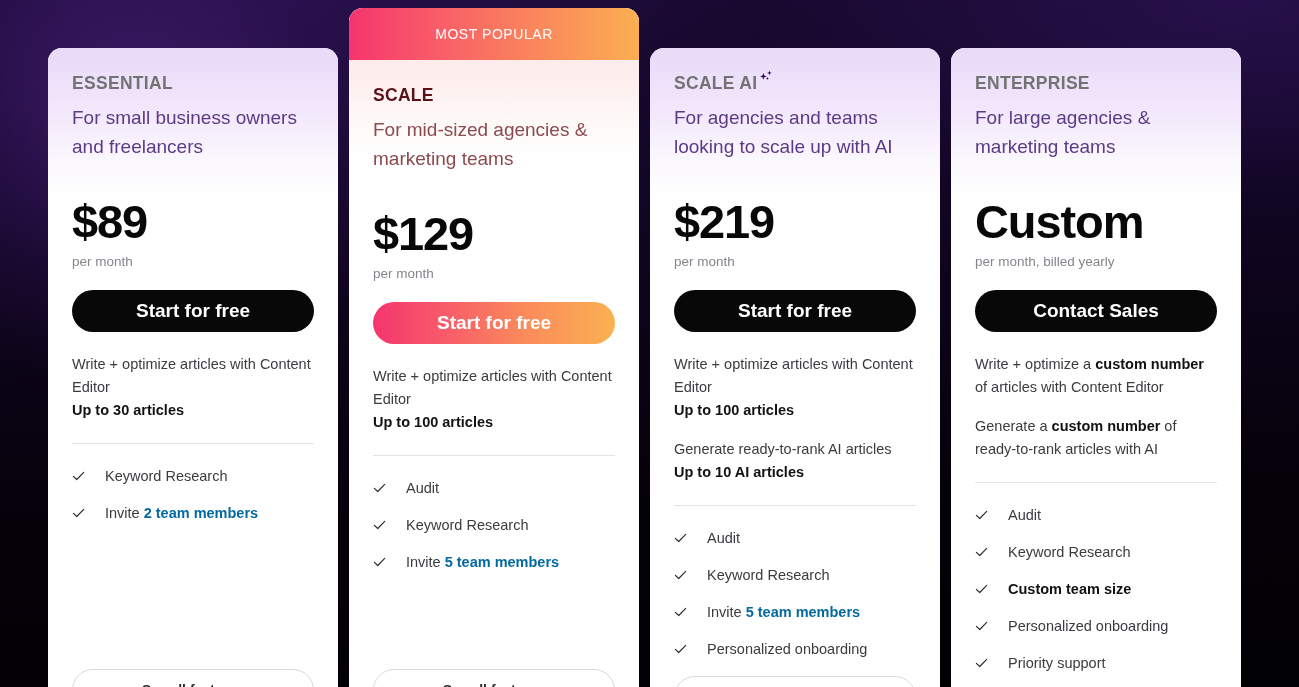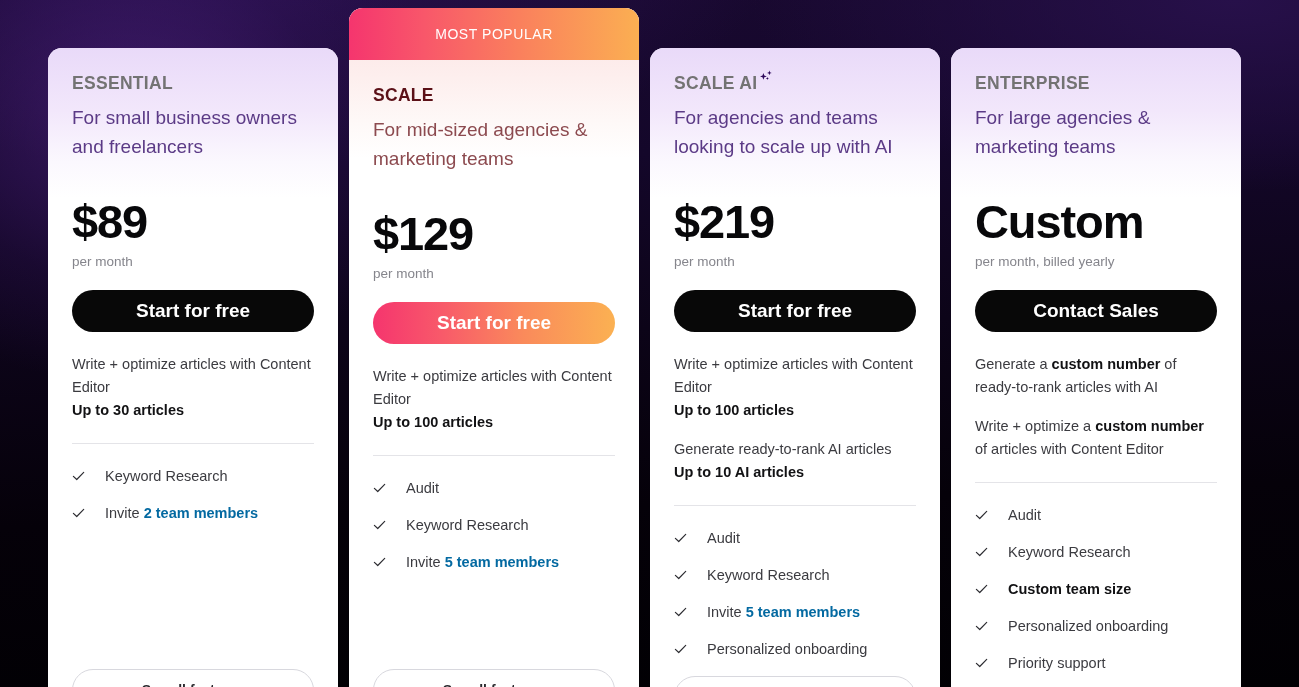--- a/index.html
+++ b/index.html
@@ -344,22 +344,22 @@
     <div class="card plain">
       <div class="card-tint tint-purple"></div>
       <div class="card-body">
         <div class="plan-name name-purple">
           <span>ENTERPRISE</span>
         </div>
         <div class="plan-desc desc-purple">For large agencies &amp; marketing teams</div>
         <div class="price">Custom</div>
         <div class="price-note">per month, billed yearly</div>
         <button class="cta cta-dark">Contact Sales</button>
+        <div class="block"><span>Write + optimize a </span><b>custom number</b><span> of articles with Content Editor</span></div>
         <div class="block"><span>Generate a </span><b>custom number</b><span> of ready-to-rank articles with AI</span></div>
-        <div class="block"><span>Write + optimize a </span><b>custom number</b><span> of articles with Content Editor</span></div>
         <div class="divider"></div>
         <ul class="feature-list">
           <li>
             <svg class="check-icon" viewBox="0 0 14 14" fill="none" xmlns="http://www.w3.org/2000/svg">
               <path d="M1.5 7.4 L5.1 10.8 L12.6 3.1" stroke="#2b2b30" stroke-width="1.25" stroke-linecap="round" stroke-linejoin="round"></path>
             </svg>
             <span><span class="" style="">Audit</span></span>
           </li>
           <li>
             <svg class="check-icon" viewBox="0 0 14 14" fill="none" xmlns="http://www.w3.org/2000/svg">

